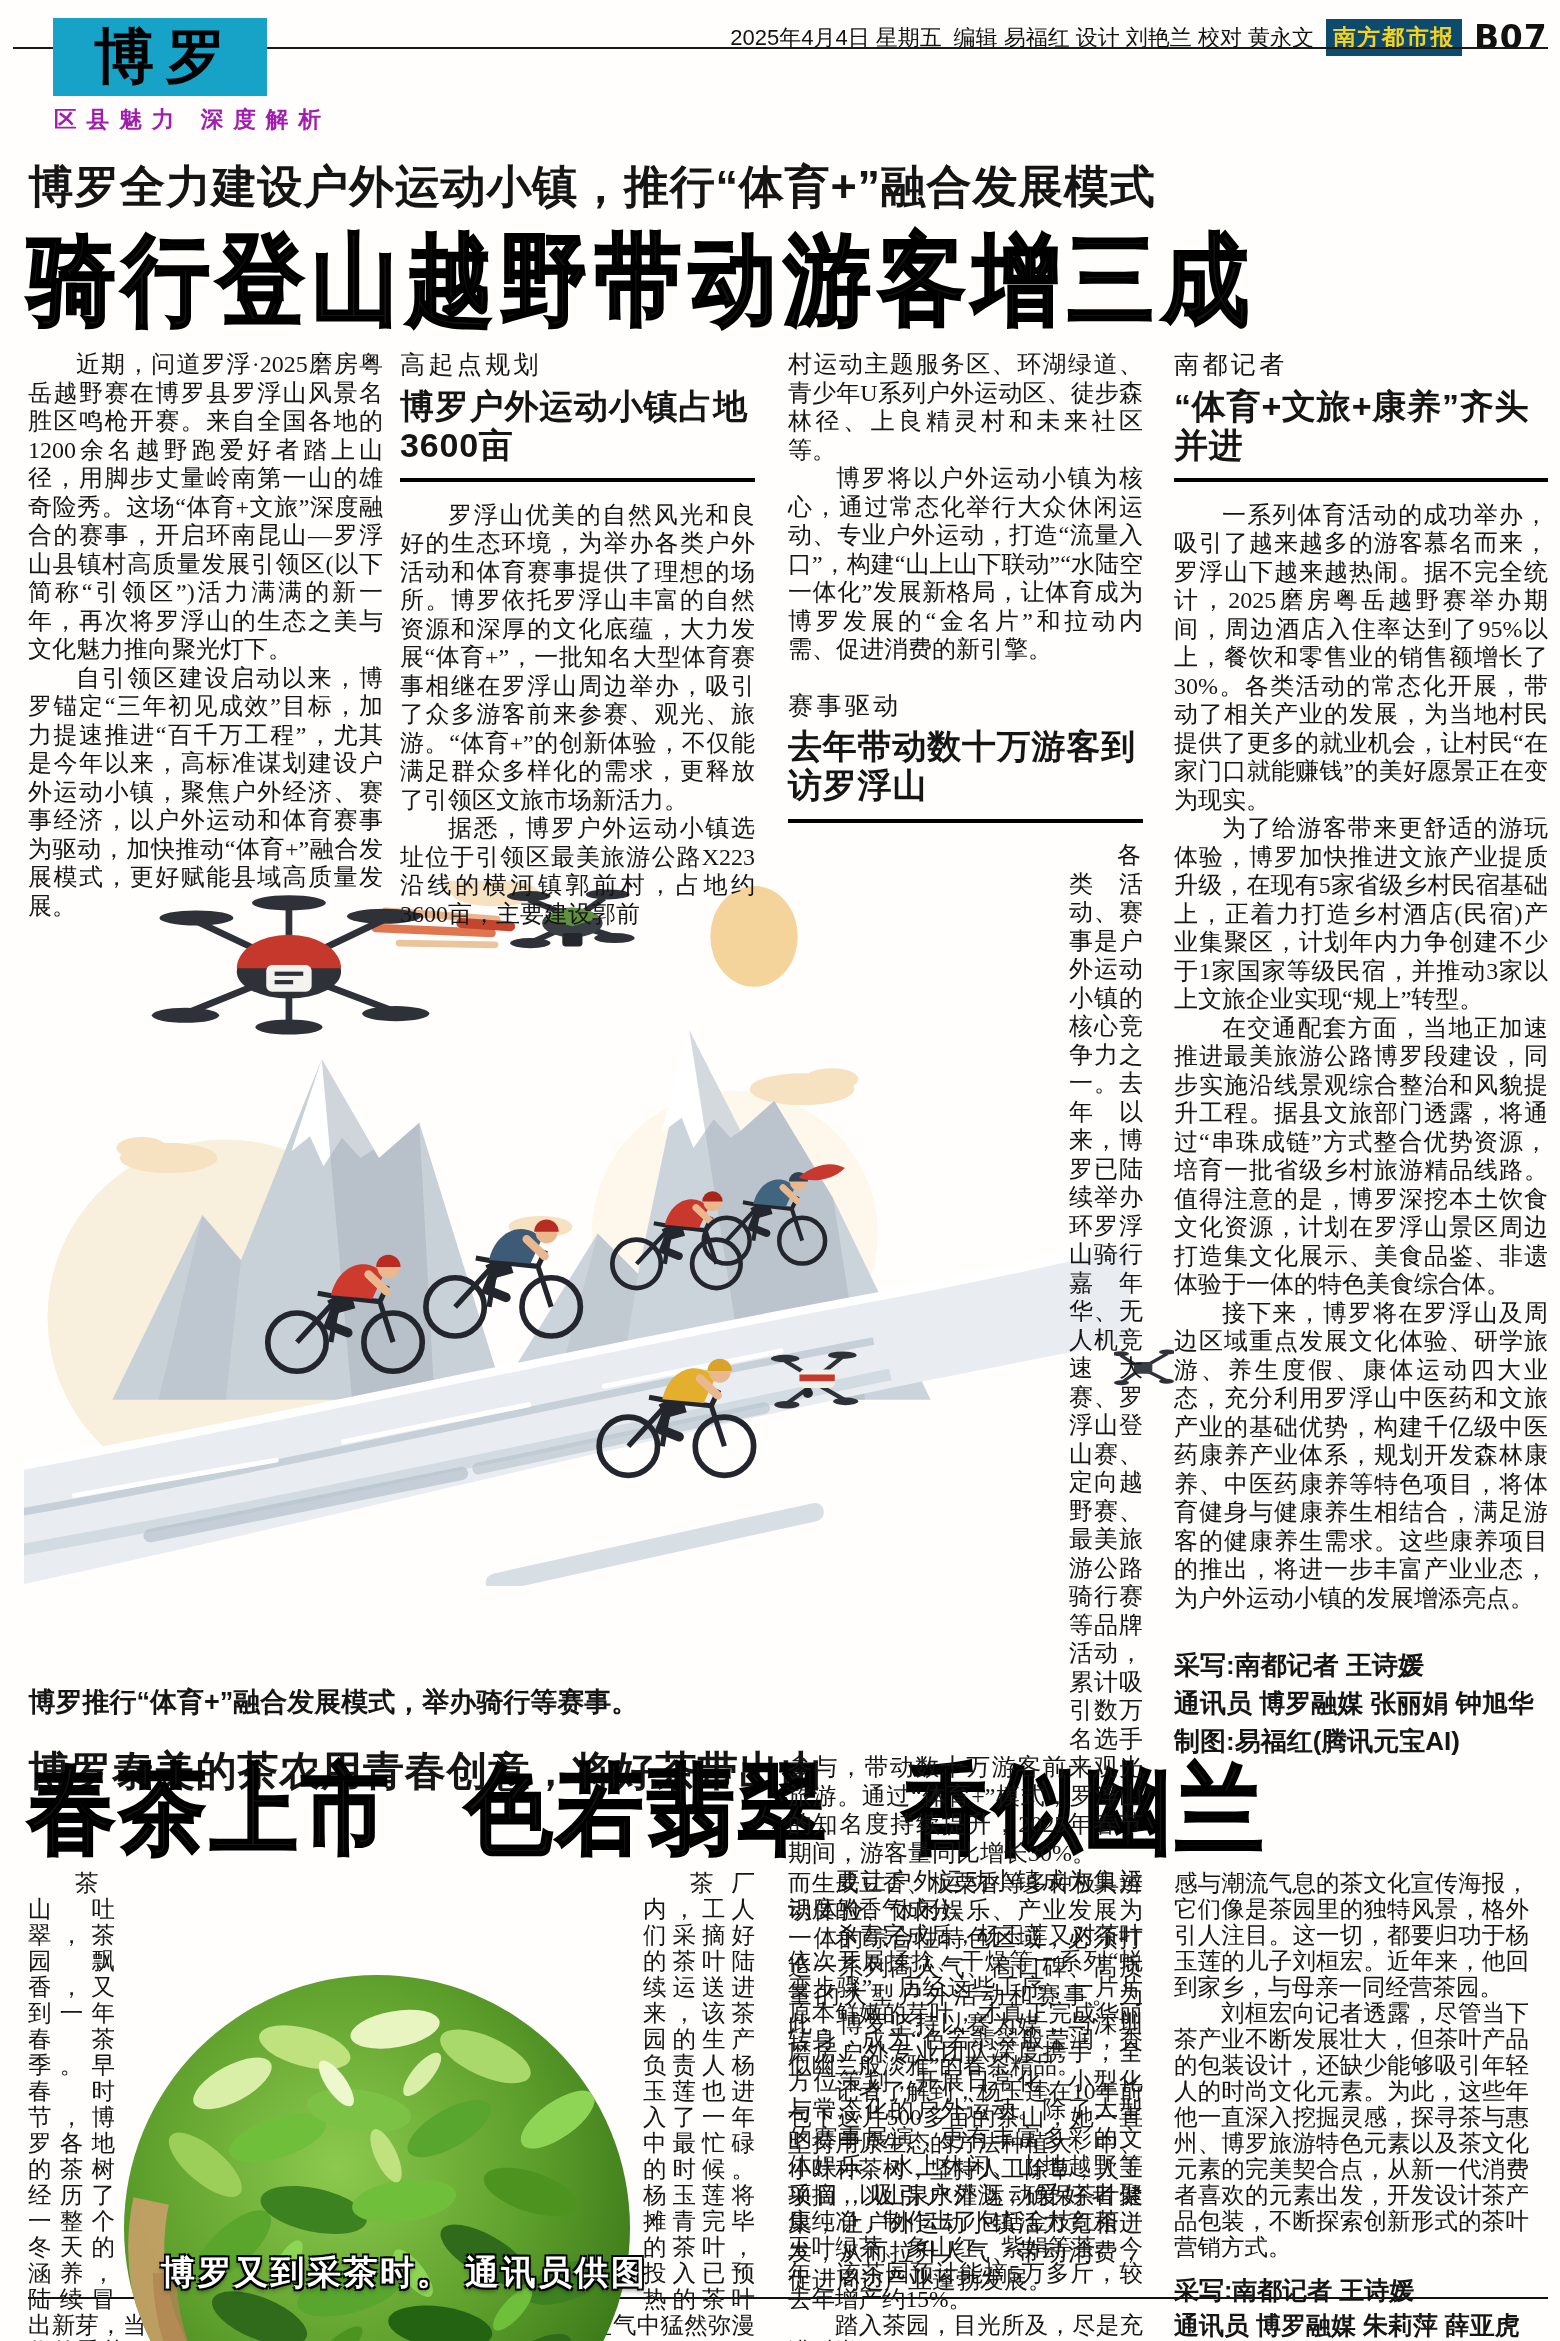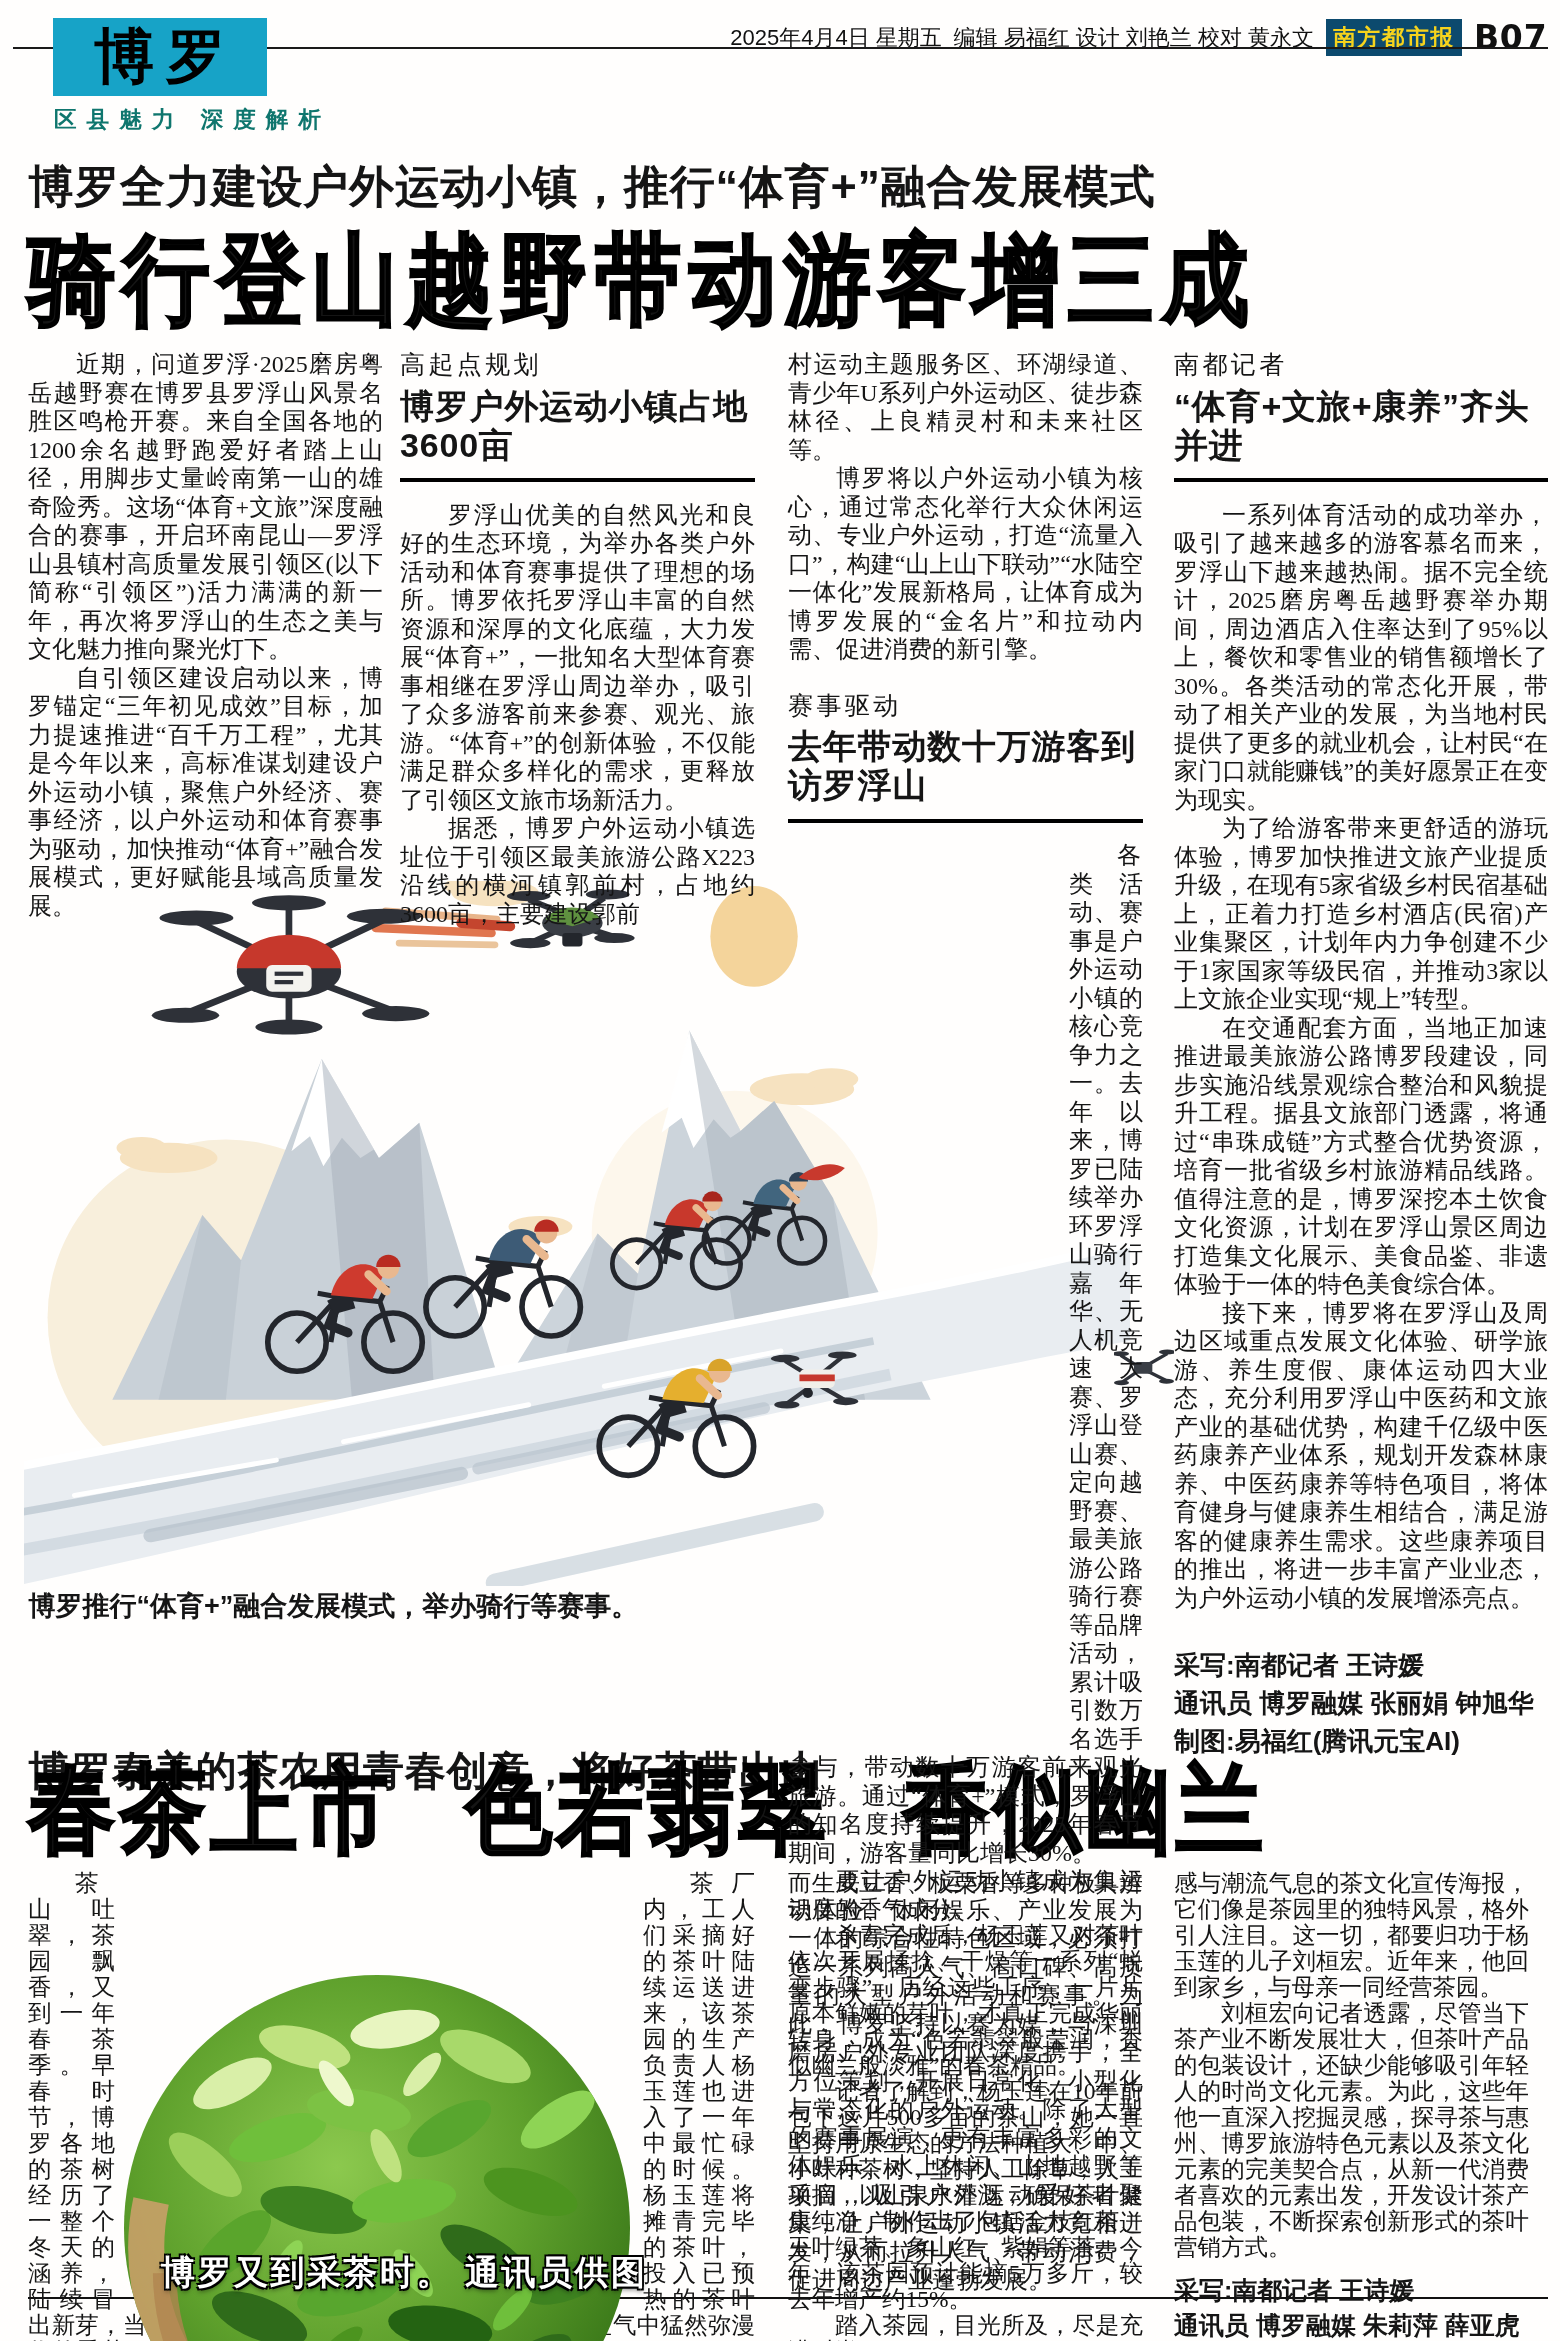--- a/index.html
+++ b/index.html
@@ -4,21 +4,21 @@
 <style>
   html,body{margin:0;padding:0;background:#e8e8e8}
   .page{position:relative;width:1560px;height:2342px;background:#fffefd;overflow:hidden;
         font-family:"Liberation Serif",serif;color:#151515;margin:0 auto}
   
   .hairline{position:absolute;left:12.6px;width:1535px;top:47px;border-top:2.5px solid #1a1a1a;z-index:1}
   .logo-box{position:absolute;left:53px;top:18.4px;width:214px;height:78px;background:#17a3c7;color:#000000;
         display:flex;align-items:center;justify-content:center;z-index:2;
         font-family:"Liberation Sans",sans-serif;font-weight:900;font-size:60px;letter-spacing:11.7px;text-indent:11.7px}
   .tagline{position:absolute;left:54px;top:104px;font-family:"Liberation Sans",sans-serif;font-weight:700;
-        font-size:22.6px;letter-spacing:10px;color:#0f766e}
+        font-size:22.6px;letter-spacing:10px;color:#a21caf}
   .mast-row{position:absolute;top:18.4px;right:12.6px;display:flex;align-items:center;gap:11.7px;
         font-family:"Liberation Sans",sans-serif;font-size:22px;color:#111;white-space:nowrap}
   .paper-badge{background:#0c4a6e;color:#f7d31c;font-weight:700;font-size:22.6px;padding:2.5px 7.5px 3.4px;letter-spacing:1.7px}
   .pageno{font-weight:700;font-size:33px;letter-spacing:0.8px;font-family:"DejaVu Sans",sans-serif}
   
   .kicker1{position:absolute;left:28.5px;top:157px;font-family:"Liberation Sans",sans-serif;font-weight:700;
         font-size:45px;letter-spacing:0.8px}
   .headline1{position:absolute;left:28px;top:214px;font-family:"Liberation Sans",sans-serif;font-weight:900;
         font-size:87px;letter-spacing:7.5px;transform:scaleY(1.14);transform-origin:top left;
         -webkit-text-stroke:2.1px #000}
@@ -38,21 +38,21 @@
   .shape{shape-margin:11.7px}
   .wrap3{float:left;width:281px;height:888px;
      shape-outside:polygon(0 0,40 90,80 170,115 250,150 330,182 410,215 490,252 560,285 620,310 670,325 710,328 760,318 820,300 870,268 915,225 955,165 990,80 1020,0 1040);}
   .wrapP1{float:right;width:268px;height:436px;
      shape-outside:polygon(320 108,200 156,150 188,85 238,48 285,24 340,12 400,10 520,320 520);}
   .wrapP2{float:left;width:243px;height:440px;
      shape-outside:polygon(0 112,105 158,170 208,215 263,245 323,262 388,272 458,268 525,0 525);}
   
   .illus{position:absolute;left:23.5px;top:881px;width:1106px;height:705px;z-index:0}
   .illus svg{width:100%;height:100%}
-  .illus-cap{position:absolute;left:28.5px;top:1588px;font-family:"Liberation Sans",sans-serif;font-weight:700;
+  .illus-cap{position:absolute;left:28.5px;top:1684px;font-family:"Liberation Sans",sans-serif;font-weight:700;
         font-size:27px;z-index:2}
   .minidrone2{position:absolute;left:1114px;top:1345px;width:60px;height:44px;z-index:1}
   
   .kicker2{position:absolute;left:28.5px;top:1744px;font-family:Liberation Serif, serif;font-weight:600;
         font-size:41px;letter-spacing:0.8px}
   .headline2{position:absolute;left:28px;top:1744px;font-family:"Liberation Sans",sans-serif;font-weight:900;
         font-size:87px;letter-spacing:4.2px;word-spacing:44px;transform:scaleY(1.12);transform-origin:top left;
         -webkit-text-stroke:2.1px #000}
   .a2{top:1870px;width:355px;font-size:23.5px;line-height:26px}
   .byline2{font-family:"Liberation Sans",sans-serif;font-weight:700;font-size:25px;line-height:35px;margin-top:13.4px;text-align:left}

